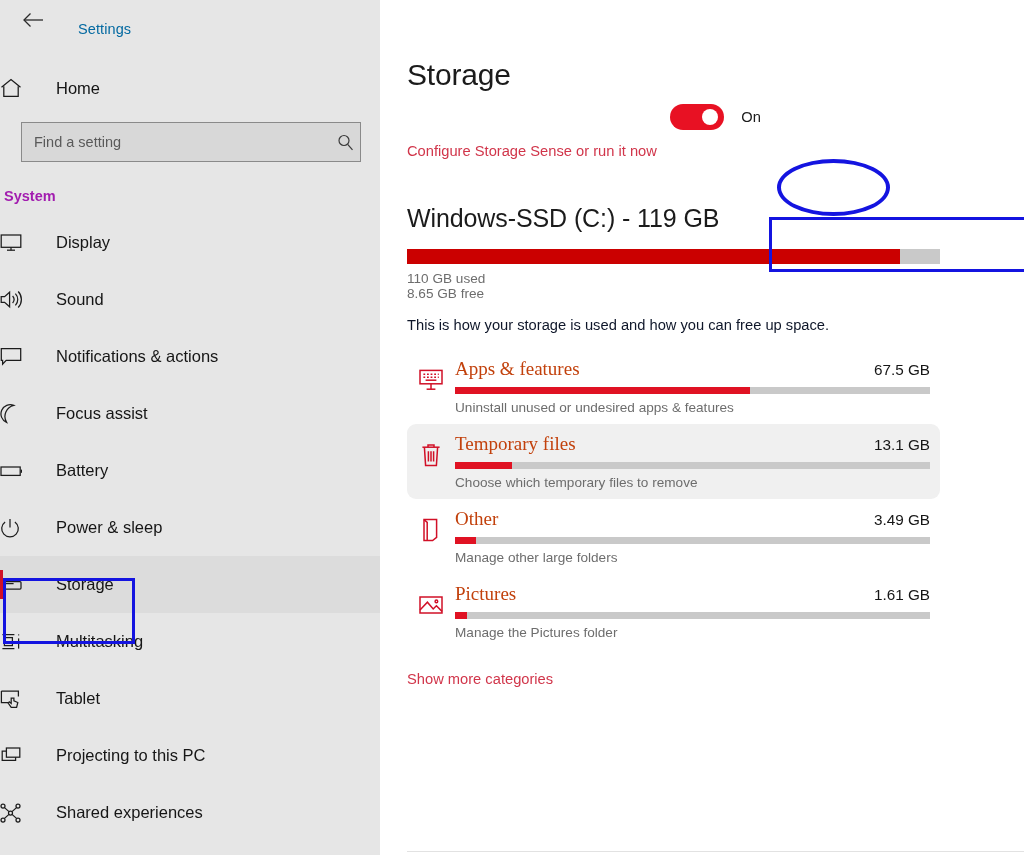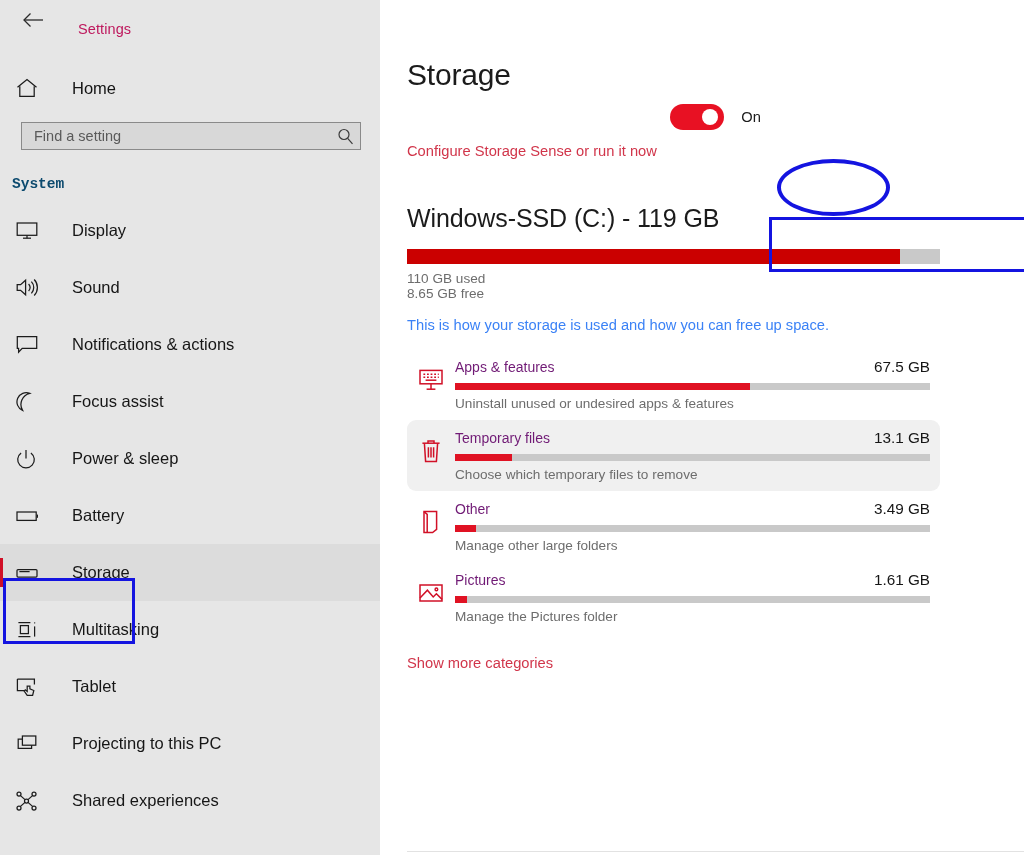--- a/index.html
+++ b/index.html
@@ -35,47 +35,46 @@
   }
   .back-arrow {
     width: 30px; height: 30px;
     display: flex; align-items: center; justify-content: center;
     color: #2b2b2b;
   }
   .back-arrow svg { display: block; }
   .titlebar-text {
     margin-left: 30px;
     font-size: 14.5px;
-    color: #be185d;
+    color: #0369a1;
     letter-spacing: .1px;
     margin-top: 18px;
   }
 
   .home-row {
     display: flex;
     align-items: center;
     height: 40px;
     margin-top: 28px;
-    padding-left: 16px;
     cursor: default;
   }
   .home-icon {
     width: 34px; height: 30px;
     display: flex; align-items: center; justify-content: flex-start;
     color: #1b1b1b;
   }
   .home-label {
     margin-left: 22px;
     font-size: 16.5px;
     color: #141414;
   }
 
   .search-wrap {
     margin: 14px 19px 0 21px;
-    height: 28px;
+    height: 40px;
     background: #d8d8d8;
     border: 1px solid #8a8a8a;
     display: flex;
     align-items: center;
     position: relative;
     justify-content: space-between;
   }
   .search-input {
     flex: 1;
     border: 0;
@@ -87,34 +86,32 @@
     padding: 0 10px 0 12px;
   }
   .search-input::placeholder { color: #5a5a5a; opacity: 1; }
   .search-icon {
     width: 30px;
     display: flex; align-items: center; justify-content: center;
     color: #3a3a3a;
   }
 
   .group-header {
-    margin: 26px 0 0 12px;
+    margin: 26px 0 0 4px;
     font-size: 14.5px;
     font-weight: bold;
-    color: #0c4a6e;
-    font-family: Liberation Mono, monospace;
+    color: #a21caf;
   }
 
   .nav-list { margin-top: 10px; }
   .nav-item {
     position: relative;
     display: flex;
     align-items: center;
     height: 57px;
-    padding-left: 16px;
     cursor: default;
   }
   .nav-item .nav-icon {
     width: 34px;
     display: flex;
     align-items: center;
     justify-content: flex-start;
     color: #1c1c1c;
   }
   .nav-item .nav-label {
@@ -221,21 +218,21 @@
     justify-content: space-between;
     margin-top: 7px;
     font-size: 13.6px;
     color: #6d6d6d;
     flex-direction: column;
   }
 
   .usage-desc {
     margin-top: 16px;
     font-size: 14.7px;
-    color: #3b82f6;
+    color: #0f172a;
   }
 
   .cat-list { margin-top: 16px; }
   .cat-row {
     display: flex;
     align-items: flex-start;
     width: 533px;
     padding: 9px 0 9px 0;
     cursor: pointer;
   }
@@ -248,21 +245,21 @@
     justify-content: center;
     color: #d11027;
     padding-top: 4px;
   }
   .cat-body { flex: 1; padding-right: 10px; }
   .cat-head {
     display: flex;
     justify-content: space-between;
     align-items: baseline;
   }
-  .cat-name { font-size: 14px; color: #701a75; }
+  .cat-name { font-size: 19px; color: #c2410c; font-family: Liberation Serif, serif; }
   .cat-size { font-size: 15.3px; color: #161616; }
   .cat-bar {
     margin-top: 7px;
     height: 7px;
     background: #c9c9c9;
     position: relative;
   }
   .cat-bar .fill {
     position: absolute; left: 0; top: 0; bottom: 0;
     background: #e01223;
@@ -372,36 +369,36 @@
         <span class="nav-icon">
           <svg width="20" height="20" viewBox="0 0 20 20" fill="none" stroke="currentColor" stroke-width="1.25">
             <path d="M13.8 1.4 A9 9 0 1 0 6.6 18.4 A11.4 11.4 0 0 1 13.8 1.4 Z"></path>
           </svg>
         </span>
         <span class="nav-label">Focus assist</span>
       </div>
 
       <div class="nav-item">
         <span class="nav-icon">
+          <svg width="24" height="14" viewBox="0 0 24 14" fill="none" stroke="currentColor" stroke-width="1.25">
+            <rect x="1" y="3" width="19.2" height="8.4"></rect>
+              <path d="M21.4 5.6 V8.8"></path>
+          </svg>
+        </span>
+        <span class="nav-label">Battery</span>
+      </div>
+
+      <div class="nav-item">
+        <span class="nav-icon">
           <svg width="20" height="20" viewBox="0 0 20 20" fill="none" stroke="currentColor" stroke-width="1.25">
             <path d="M5.1 3.9 A8.3 8.3 0 1 0 14.9 3.9"></path>
               <path d="M10 1 V9.6"></path>
           </svg>
         </span>
         <span class="nav-label">Power &amp; sleep</span>
-      </div>
-
-      <div class="nav-item">
-        <span class="nav-icon">
-          <svg width="24" height="14" viewBox="0 0 24 14" fill="none" stroke="currentColor" stroke-width="1.25">
-            <rect x="1" y="3" width="19.2" height="8.4"></rect>
-              <path d="M21.4 5.6 V8.8"></path>
-          </svg>
-        </span>
-        <span class="nav-label">Battery</span>
       </div>
 
       <div class="nav-item selected">
         <span class="nav-icon">
           <svg width="24" height="14" viewBox="0 0 24 14" fill="none" stroke="currentColor" stroke-width="1.25">
             <rect x="1" y="3.6" width="20" height="7.4" rx="1"></rect>
             <path d="M3.4 5.6 H13.6"></path>
           </svg>
         </span>
         <span class="nav-label">Storage</span>

